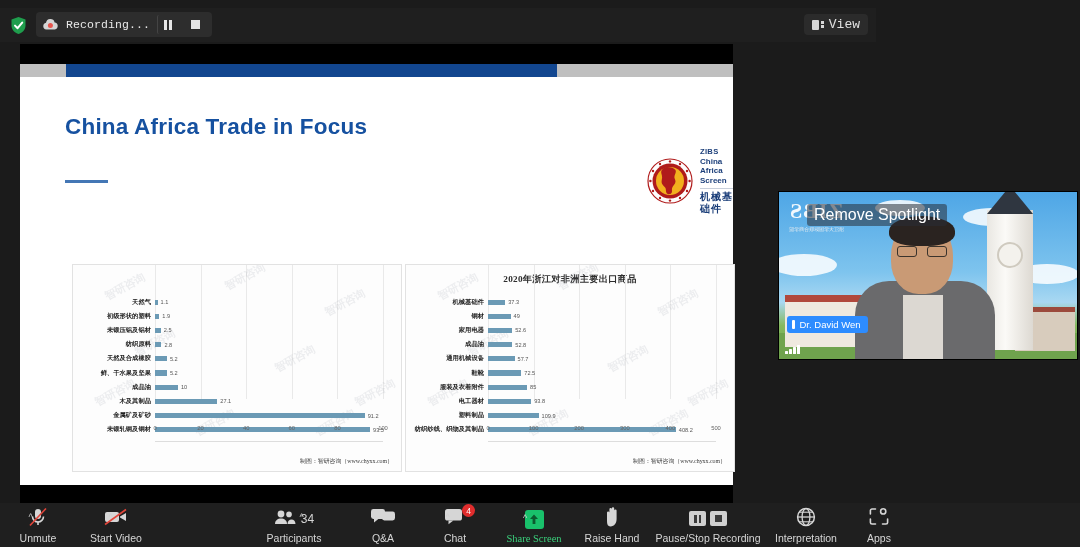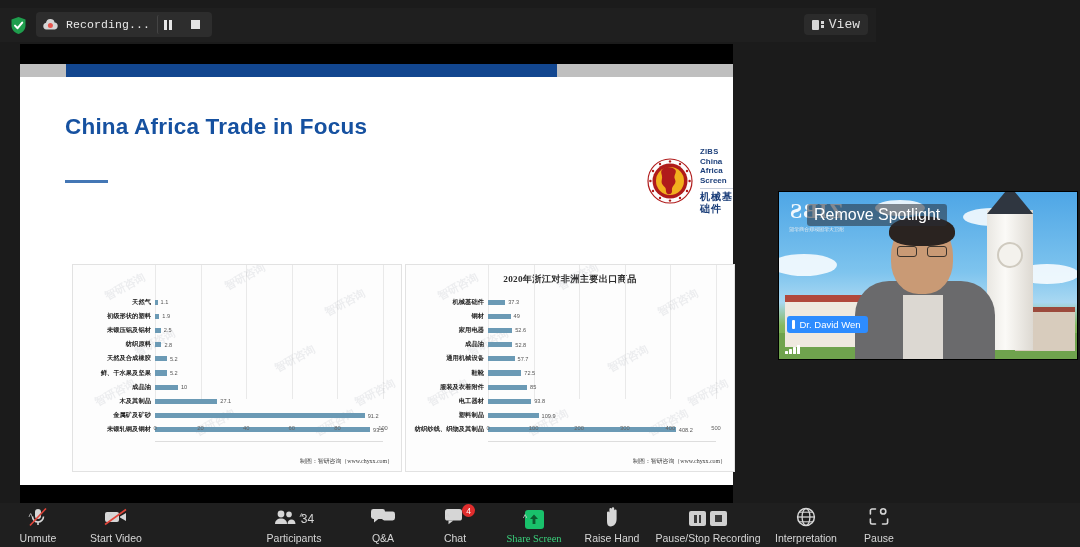--- a/index.html
+++ b/index.html
@@ -698,17 +698,17 @@
       </div>
       <div class="tb-item" style="left: 824px; width: 110px;">
         <div class="tb-ico">
           <span><svg width="20" height="19" viewBox="0 0 20 19">
               <path d="M6.5 2 H3 a1.6 1.6 0 0 0 -1.6 1.6 V7" fill="none" stroke="#d6d6d6" stroke-width="1.6" stroke-linecap="round"></path>
               <path d="M1.4 12 v3.4 A1.6 1.6 0 0 0 3 17 h3.5" fill="none" stroke="#d6d6d6" stroke-width="1.6" stroke-linecap="round"></path>
               <path d="M13.5 17 H17 a1.6 1.6 0 0 0 1.6 -1.6 V12" fill="none" stroke="#d6d6d6" stroke-width="1.6" stroke-linecap="round"></path>
               <circle cx="14.2" cy="4.4" r="2.6" fill="none" stroke="#d6d6d6" stroke-width="1.6"></circle>
             </svg></span>
         </div>
-                 <div class="tb-lbl">Pause</div>
+                 <div class="tb-lbl">Apps</div>
       </div>
     </div>
 
 </div>
 
 </body></html>

